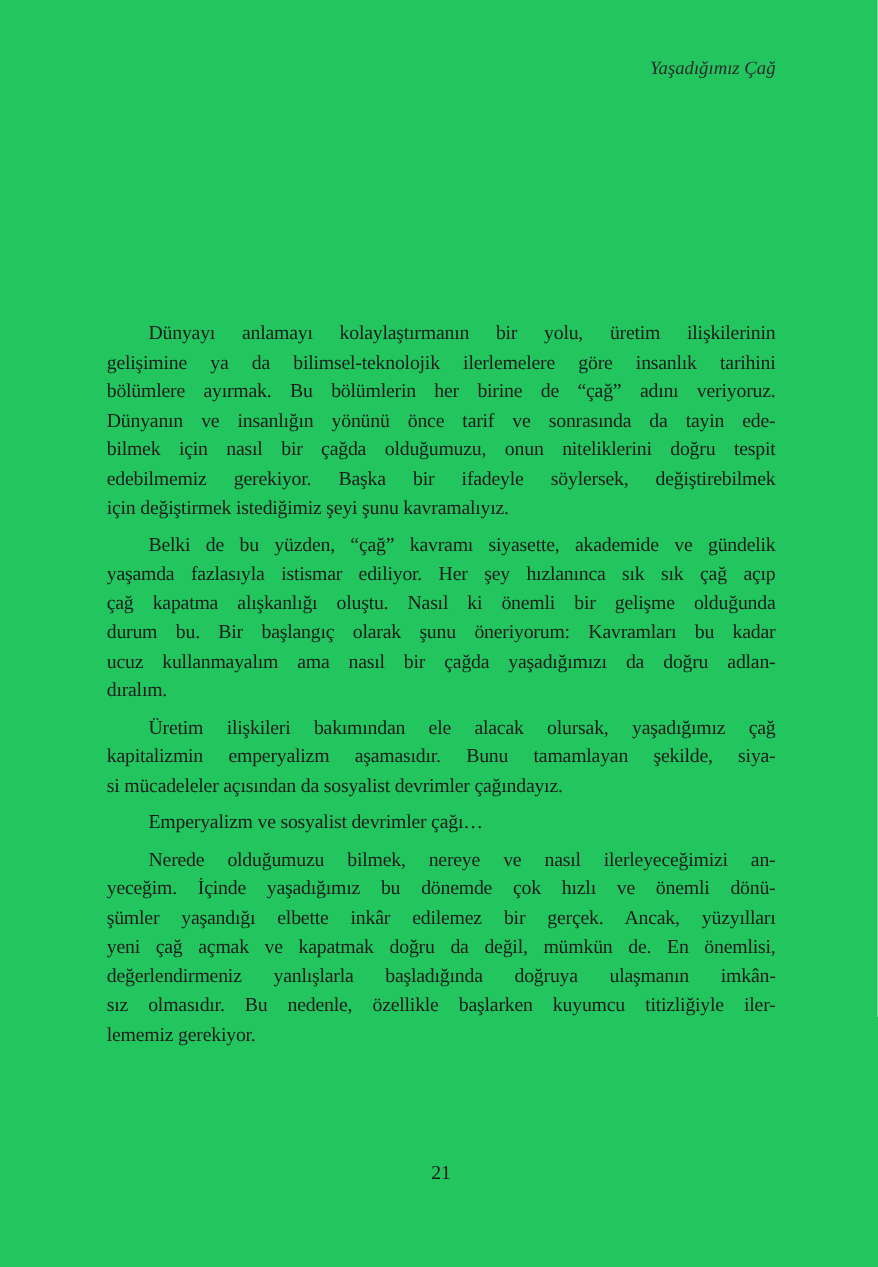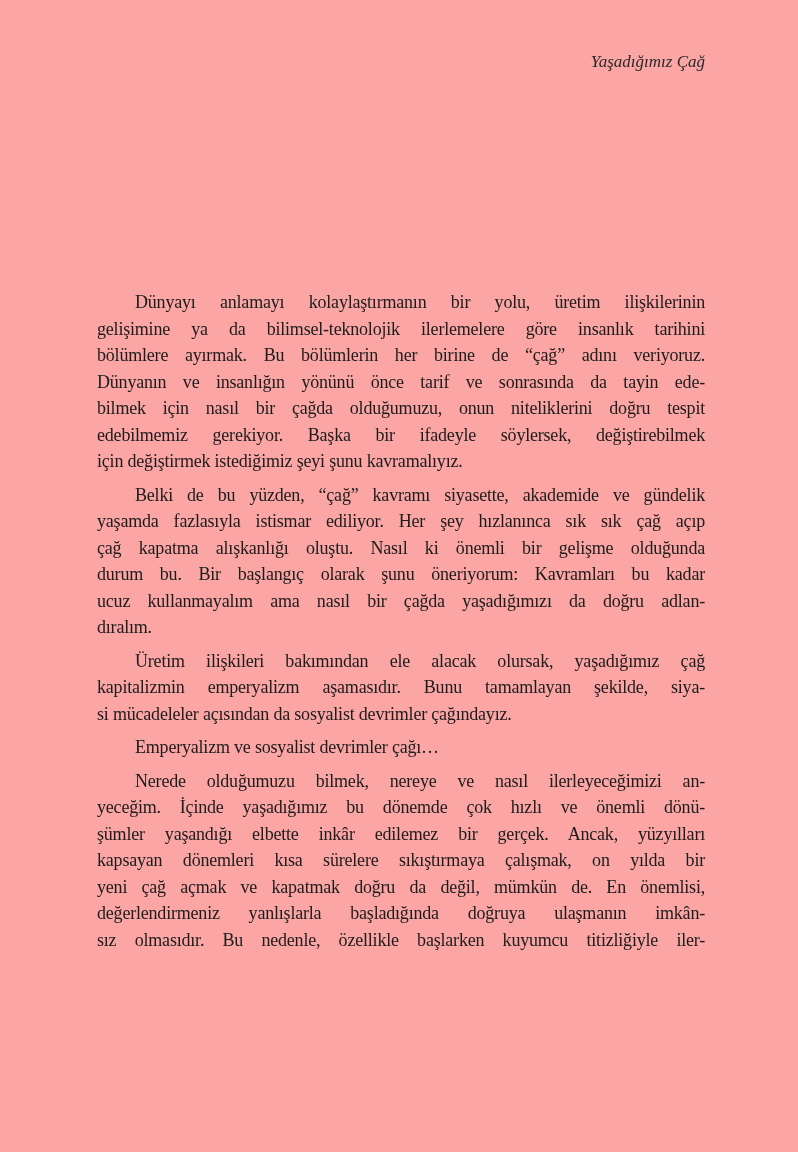--- a/index.html
+++ b/index.html
@@ -4,21 +4,21 @@
 <style>
   html, body {
     margin: 0;
     padding: 0;
     background: #ffffff;
   }
   .page {
     position: relative;
     width: 798px;
     height: 1152px;
-    background: #fca5a5;
+    background: #22c55e;
     color: #1c1c1c;
     font-family: "Liberation Serif", "DejaVu Serif", serif;
     overflow: hidden;
   }
   .running-header {
     position: absolute;
     top: 52px;
     right: 93px;
     font-style: italic;
     font-size: 17px;
@@ -87,20 +87,21 @@
         <div class="line"><span>kapitalizmin emperyalizm aşamasıdır. Bunu tamamlayan şekilde, siya-</span></div>
         <div class="line last"><span>si mücadeleler açısından da sosyalist devrimler çağındayız.</span></div>
       </div>
       <div class="paragraph">
         <div class="line indent last"><span>Emperyalizm ve sosyalist devrimler çağı…</span></div>
       </div>
       <div class="paragraph">
         <div class="line indent"><span>Nerede olduğumuzu bilmek, nereye ve nasıl ilerleyeceğimizi an-</span></div>
         <div class="line"><span>yeceğim. İçinde yaşadığımız bu dönemde çok hızlı ve önemli dönü-</span></div>
         <div class="line"><span>şümler yaşandığı elbette inkâr edilemez bir gerçek. Ancak, yüzyılları</span></div>
-        <div class="line"><span>kapsayan dönemleri kısa sürelere sıkıştırmaya çalışmak, on yılda bir</span></div>
         <div class="line"><span>yeni çağ açmak ve kapatmak doğru da değil, mümkün de. En önemlisi,</span></div>
         <div class="line"><span>değerlendirmeniz yanlışlarla başladığında doğruya ulaşmanın imkân-</span></div>
         <div class="line"><span>sız olmasıdır. Bu nedenle, özellikle başlarken kuyumcu titizliğiyle iler-</span></div>
+        <div class="line last"><span>lememiz gerekiyor.</span></div>
       </div>
     </div>
 
+  <div class="page-number">21</div>
 </div>
 
 </body></html>

